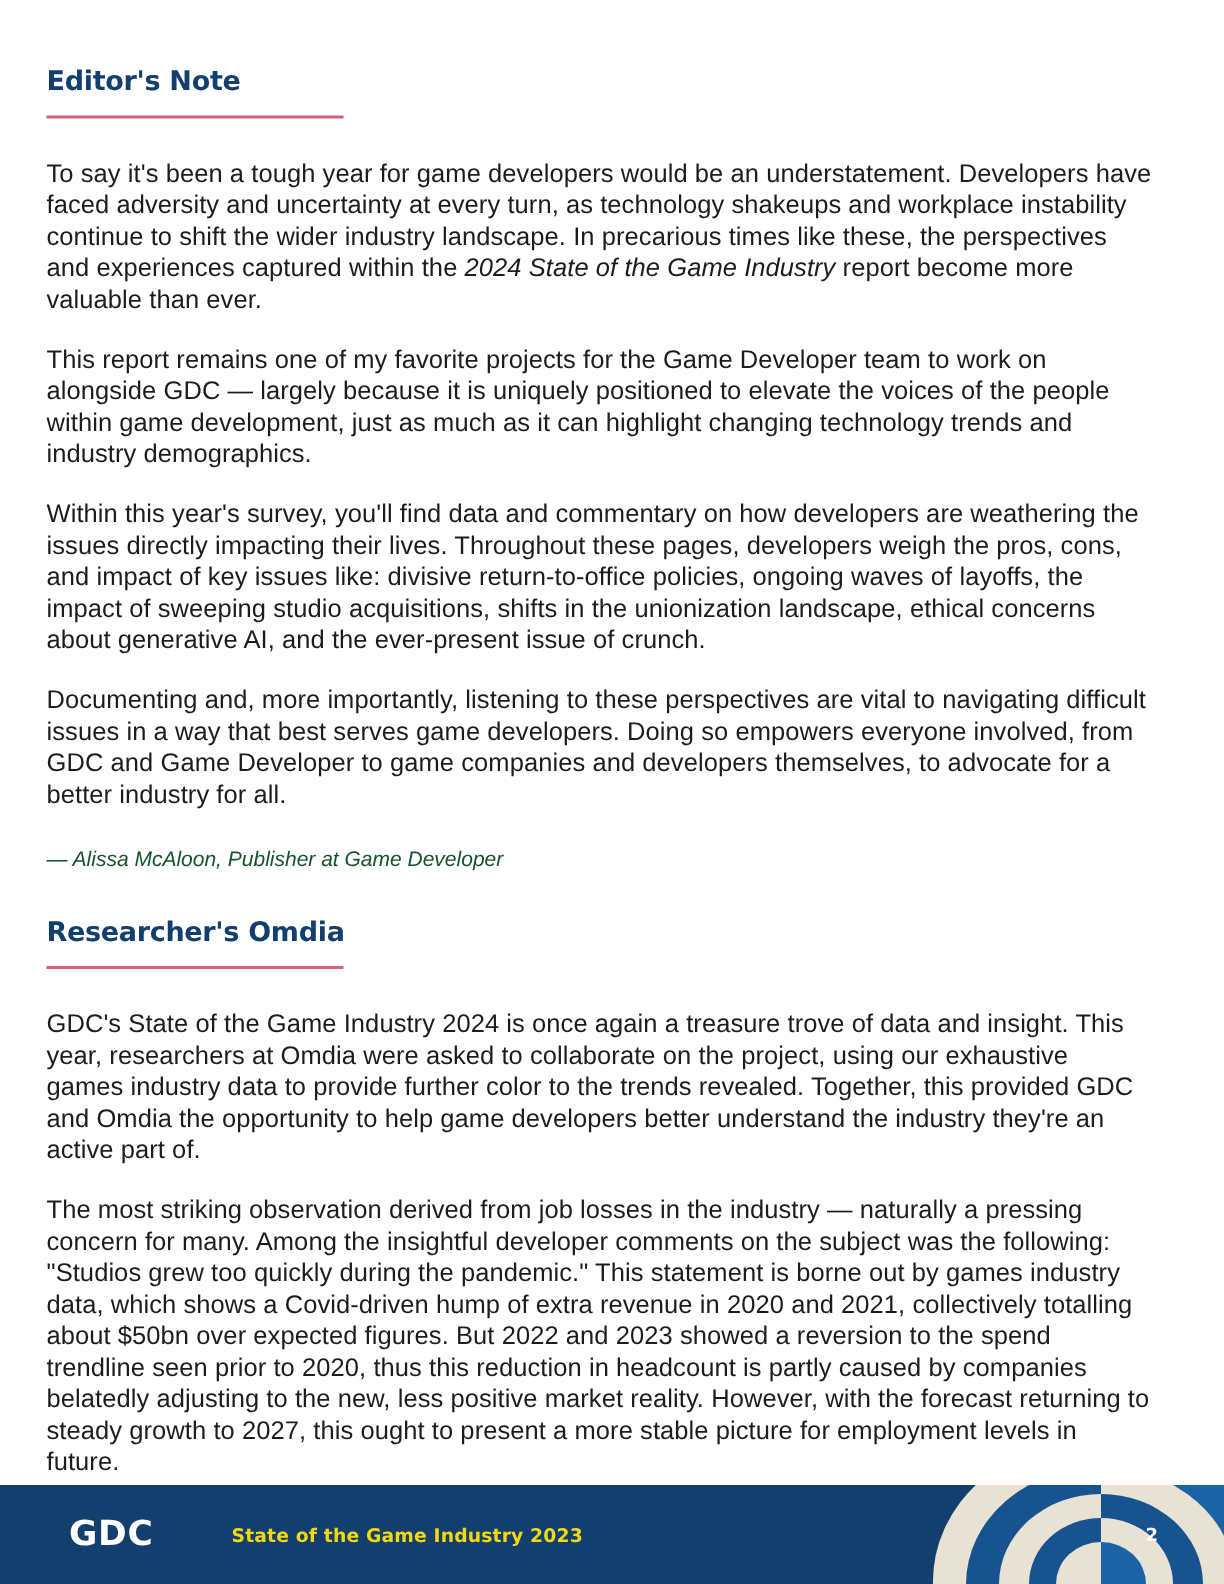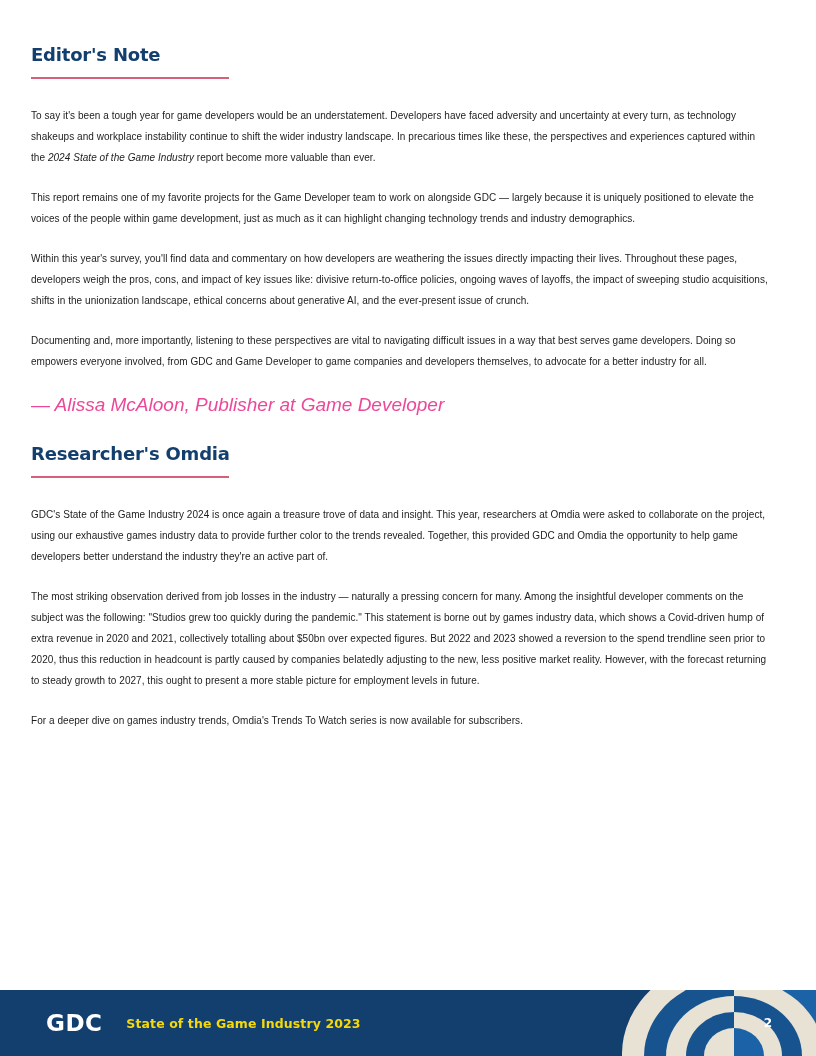--- a/index.html
+++ b/index.html
@@ -30,51 +30,52 @@
     color: #123f6d;
     margin: 0 0 12px 0;
   }
   .rule {
     width: 198px;
     height: 2px;
     background: #d4607a;
     margin: 0 0 26px 0;
   }
   p.body {
-    font-size: 10px;
+    font-size: 17px;
     line-height: 21px;
     color: #1c1c1c;
     margin: 0 0 19px 0;
     letter-spacing: 0.05px;
   }
   p.body.last { margin-bottom: 22px; }
   .em { font-style: italic; }
   p.signature {
-    font-size: 19px;
+    font-size: 14px;
     line-height: 21px;
     font-style: italic;
-    color: #ec4899;
+    color: #14532d;
     margin: 0 0 28px 0;
   }
   
   .footer {
     position: absolute;
     left: 0;
     bottom: 0;
     width: 816px;
     height: 66px;
     background: #123f6d;
     overflow: hidden;
   }
   .footer-inner {
     position: relative;
     width: 816px;
     height: 66px;
     display: flex;
     align-items: center;
+    gap: 28px;
   }
   .gdc-logo {
     margin-left: 46px;
     font-family: "DejaVu Sans", sans-serif;
     font-weight: bold;
     font-size: 23px;
     letter-spacing: 0.5px;
     color: #ffffff;
     line-height: 1;
     position: relative;

